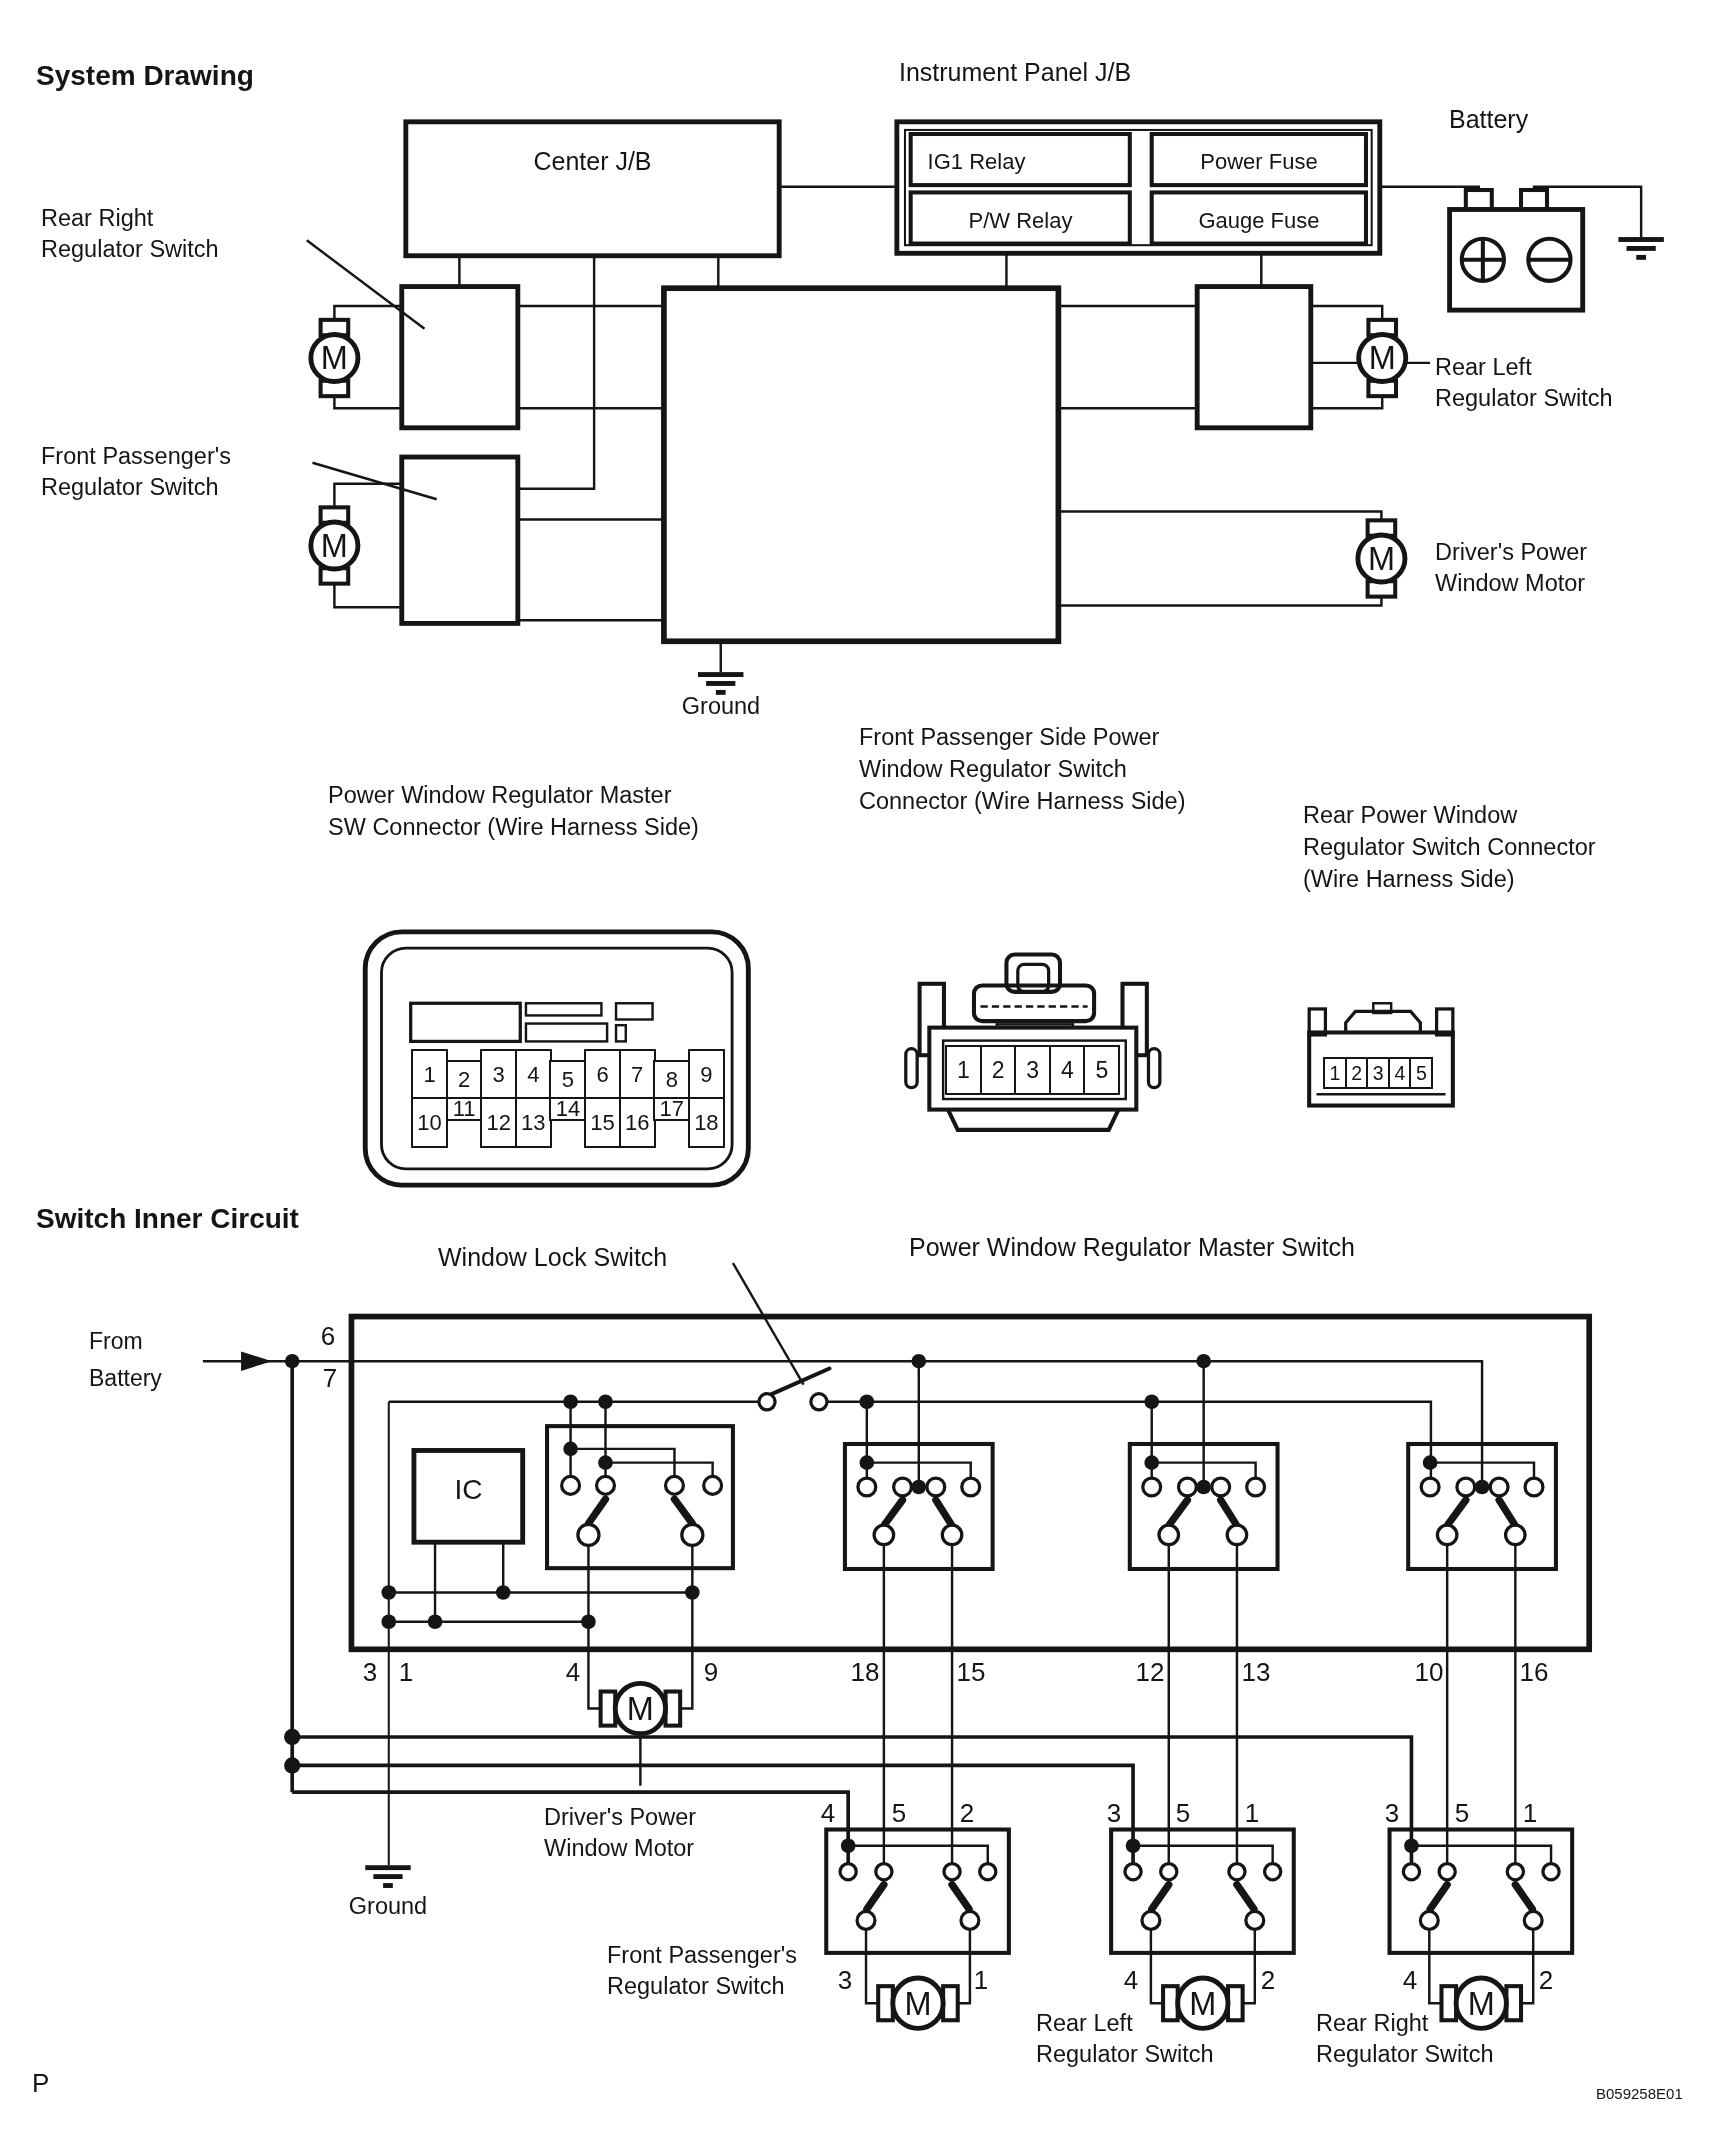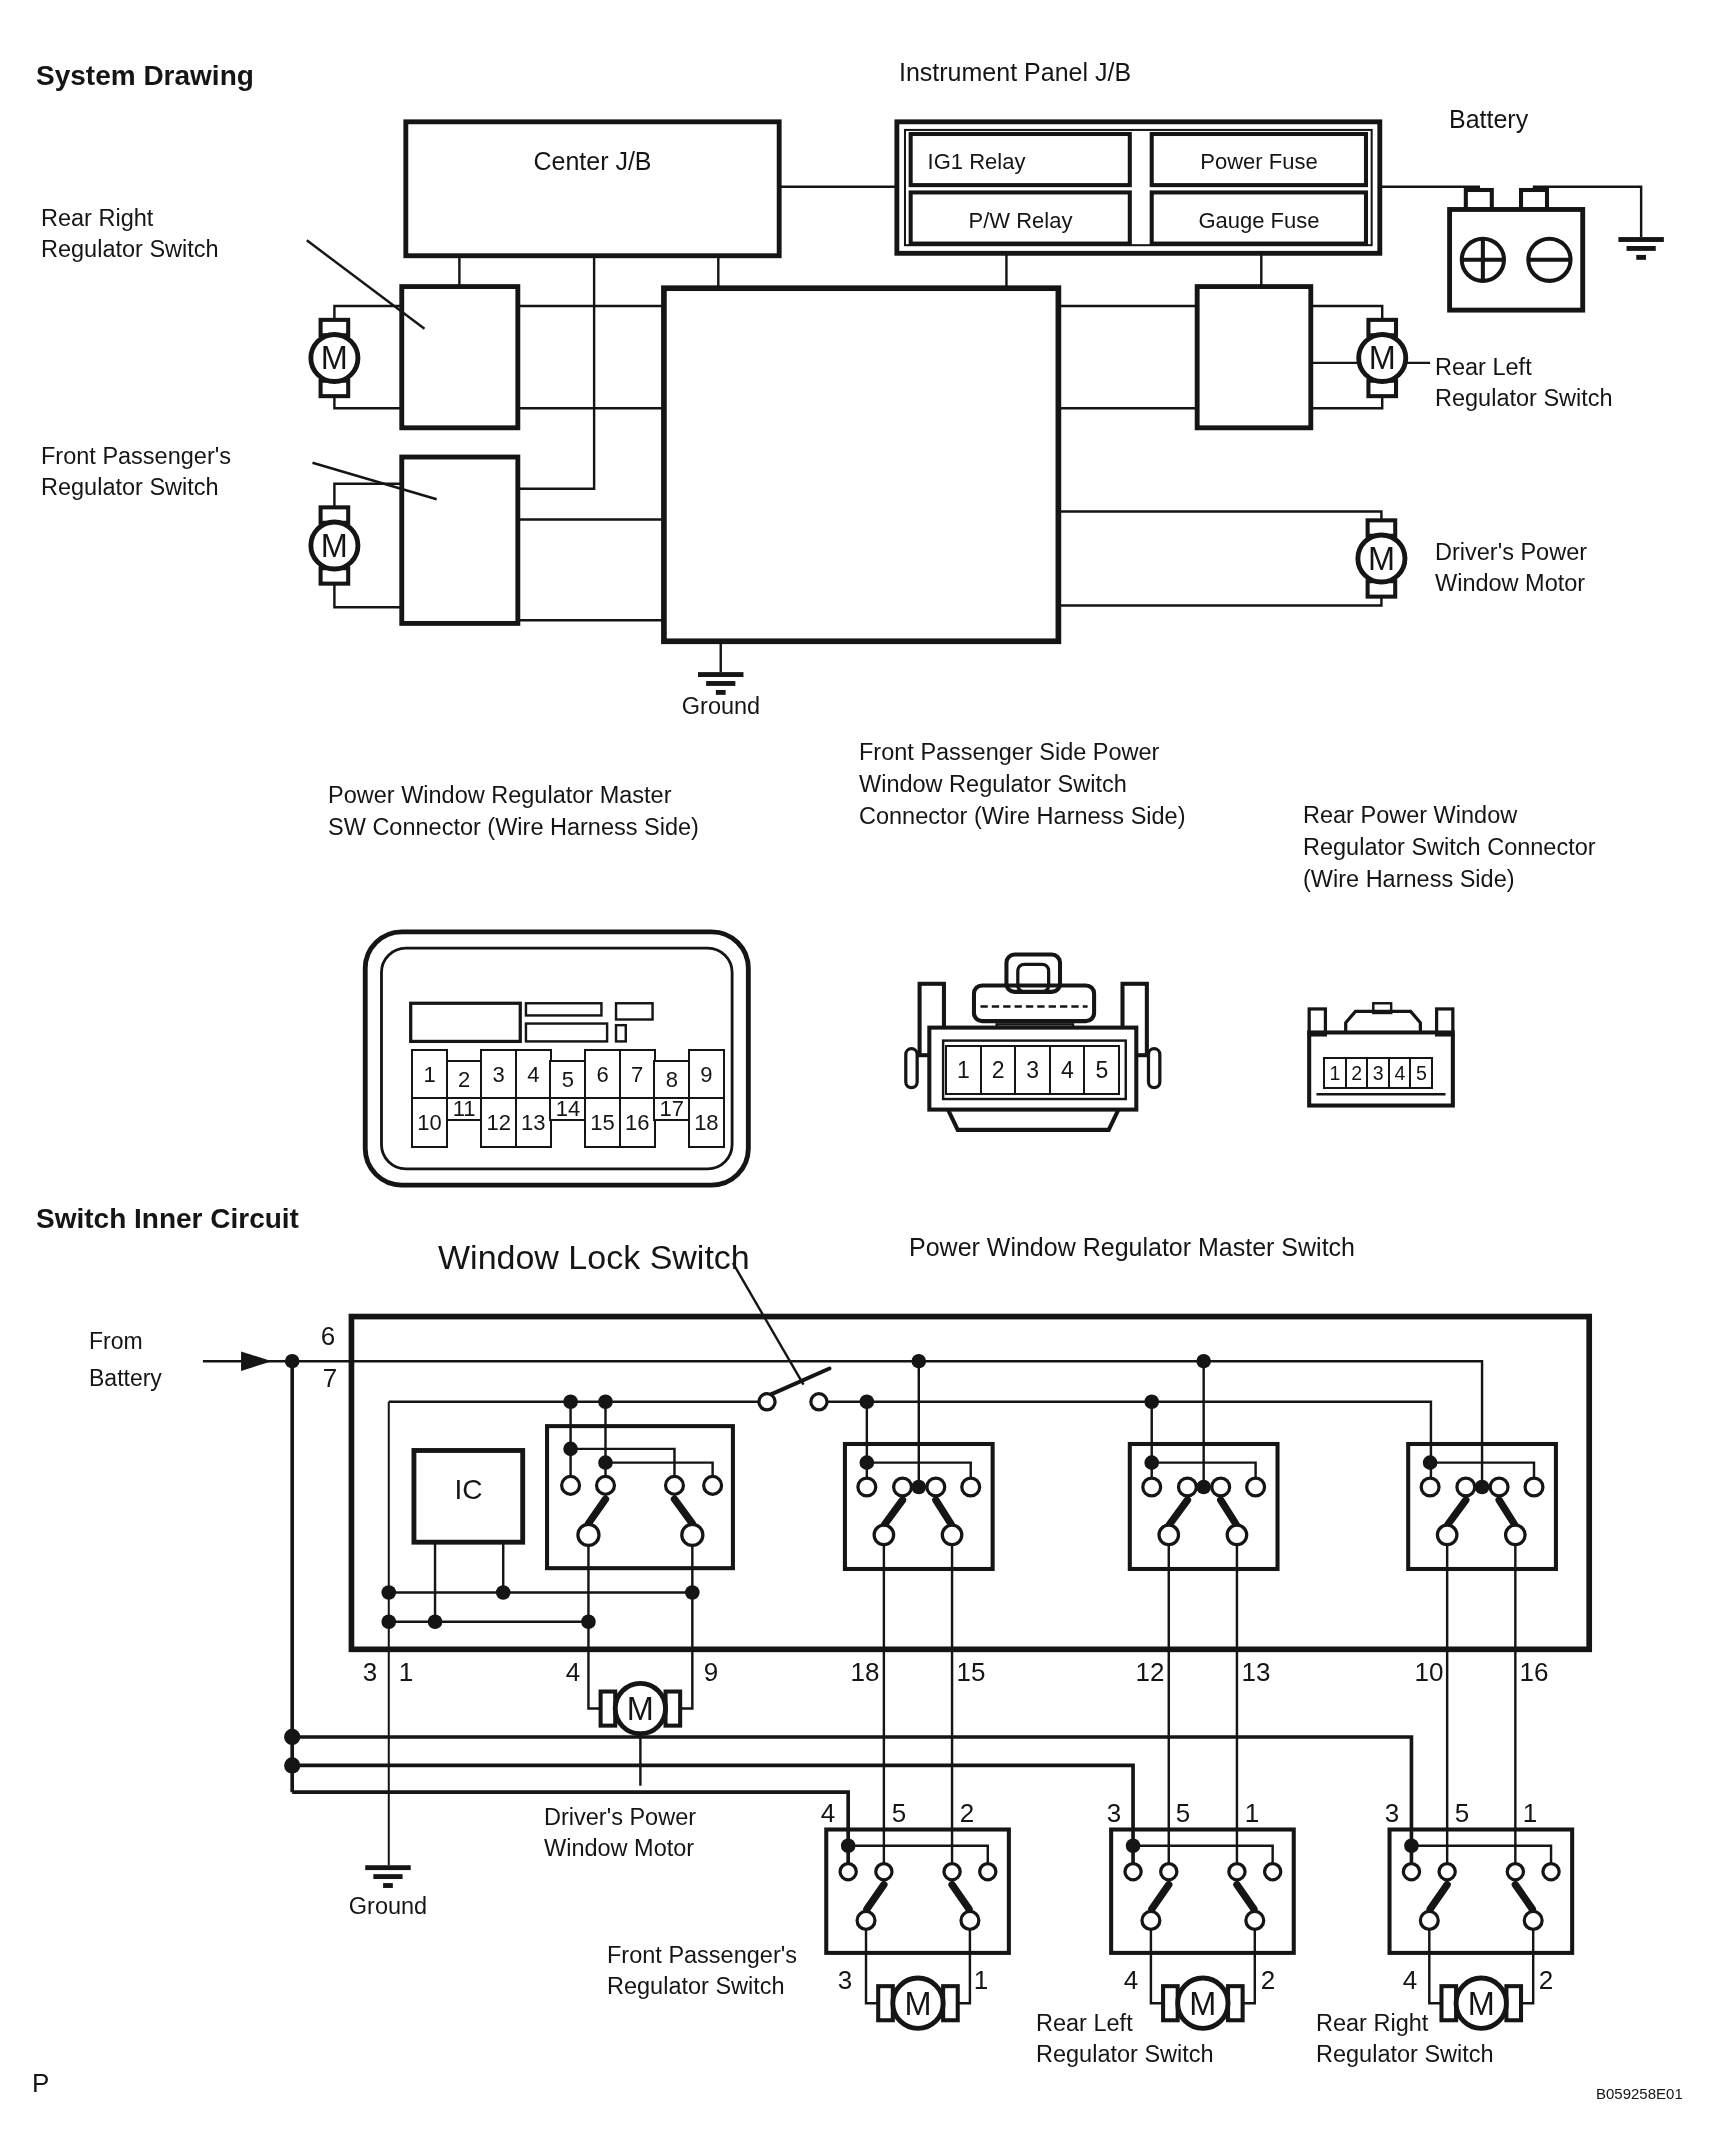--- a/index.html
+++ b/index.html
@@ -349,29 +349,29 @@
 <div class="lbl" style="left:41px;top:441px;">Front Passenger's
 Regulator Switch</div>
 <div class="lbl" style="left:1435px;top:352px;">Rear Left
 Regulator Switch</div>
 <div class="lbl" style="left:1435px;top:537px;">Driver's Power
 Window Motor</div>
 <div class="lbl ctr" style="left:664px;top:691px;width:114px;">Ground</div>
 
 <div class="lbl" style="left:328px;top:779px;line-height:32px;">Power Window Regulator Master
 SW Connector (Wire Harness Side)</div>
-<div class="lbl" style="left:859px;top:736px;line-height:32px;">Front Passenger Side Power
+<div class="lbl" style="left:859px;top:721px;line-height:32px;">Front Passenger Side Power
 Window Regulator Switch
 Connector (Wire Harness Side)</div>
 <div class="lbl" style="left:1303px;top:799px;line-height:32px;">Rear Power Window
 Regulator Switch Connector
 (Wire Harness Side)</div>
 
 <div class="h1" style="left:36px;top:1203px;">Switch Inner Circuit</div>
-<div class="lbl" style="left:438px;top:1242px;font-size:34px;">Window Lock Switch</div>
+<div class="lbl" style="left:438px;top:1242px;font-size:25px;">Window Lock Switch</div>
 <div class="lbl" style="left:909px;top:1232px;font-size:25px;">Power Window Regulator Master Switch</div>
 <div class="lbl" style="left:89px;top:1323px;line-height:37px;font-size:23px;">From
 Battery</div>
 <div class="lbl ctr" style="left:414px;top:1474px;width:109px;font-size:28px;">IC</div>
 <div class="lbl" style="left:544px;top:1802px;">Driver's Power
 Window Motor</div>
 <div class="lbl ctr" style="left:331px;top:1891px;width:114px;">Ground</div>
 <div class="lbl" style="left:607px;top:1940px;">Front Passenger's
 Regulator Switch</div>
 <div class="lbl" style="left:1036px;top:2008px;">Rear Left

